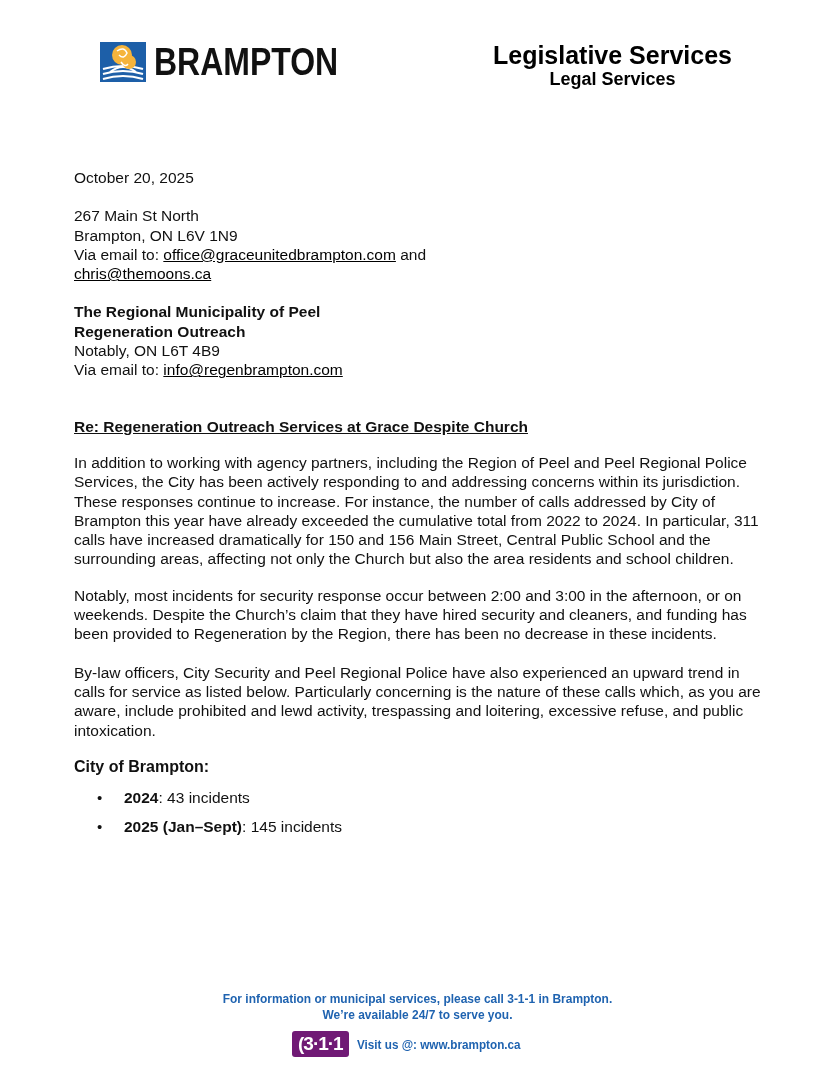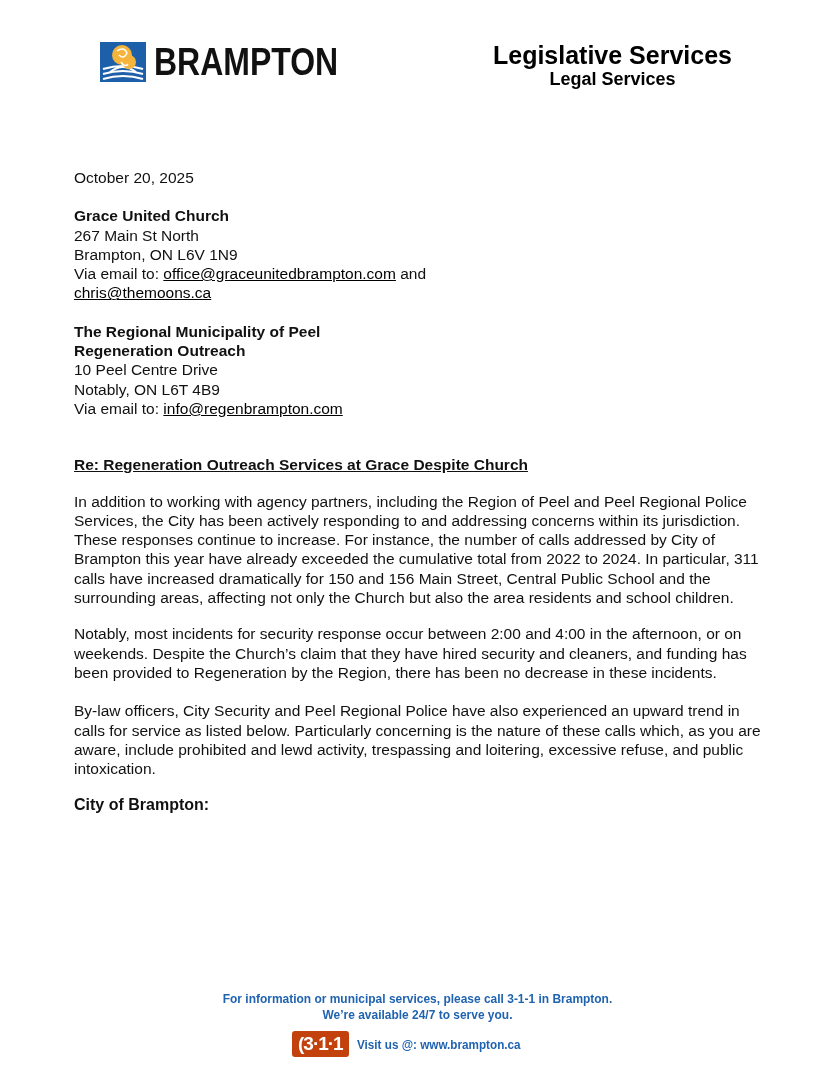--- a/index.html
+++ b/index.html
@@ -23,21 +23,21 @@
   p { margin:0; }
   .para { margin-top:17px; }
   .para.first { margin-top:15px; }
   .heading2 { margin-top:17px; font-weight:bold; font-size:16px; }
   ul { margin:12px 0 0 0; padding-left:50px; list-style:none; }
   ul li { position:relative; margin-bottom:10px; }
   ul li::before { content:"•"; position:absolute; left:-27px; top:0; font-size:15px; }
   .footer { position:absolute; left:0; width:835px; top:991px; text-align:center; color:#1f63b0;
             font-weight:bold; font-size:13px; line-height:16px; transform:scaleX(0.92); }
   .footer-bottom { position:absolute; top:1031px; left:292px; display:flex; align-items:center; }
-  .badge311 { background:#c2410c; color:#fff; font-weight:bold; font-size:19px; border-radius:3px;
+  .badge311 { background:#701a75; color:#fff; font-weight:bold; font-size:19px; border-radius:3px;
               padding:0 6px; height:26px; line-height:26px; letter-spacing:-1px; }
   .visit { margin-left:8px; color:#1f63b0; font-size:13px; font-weight:bold; transform:scaleX(0.9); transform-origin:left center; }
 </style>
 </head>
 <body>
 
 <div class="logo">
   <div class="logo-mark">
     <svg width="46" height="40" viewBox="0 0 46 40">
       <rect x="0" y="0" width="46" height="40" fill="#1d5fa8"></rect>
@@ -57,42 +57,44 @@
 
 <div class="dept">
   <div class="l1">Legislative Services</div>
   <div class="l2">Legal Services</div>
 </div>
 
 <div class="content">
   <p class="date">October 20, 2025</p>
 
   <div class="addr">
-    <div class="b">Grace United Church</div>
     <div>267 Main St North</div>
     <div>Brampton, ON L6V 1N9</div>
     <div><span>Via email to: </span><a class="link">office@graceunitedbrampton.com</a><span> and</span></div>
     <div><a class="link">chris@themoons.ca</a></div>
   </div>
 
   <div class="addr">
     <div class="b">The Regional Municipality of Peel</div>
     <div class="b">Regeneration Outreach</div>
-    <div>10 Peel Centre Drive</div>
     <div>Notably, ON L6T 4B9</div>
     <div><span>Via email to: </span><a class="link">info@regenbrampton.com</a></div>
   </div>
 
   <div class="subject">Re: Regeneration Outreach Services at Grace Despite Church</div>
 
   <p class="para">In addition to working with agency partners, including the Region of Peel and Peel Regional Police Services, the City has been actively responding to and addressing concerns within its jurisdiction.  These responses continue to increase.  For instance, the number of calls addressed by City of Brampton this year have already exceeded the cumulative total from 2022 to 2024.  In particular, 311 calls have increased dramatically for 150 and 156 Main Street, Central Public School and the surrounding areas, affecting not only the Church but also the area residents and school children.</p>
-  <p class="para">Notably, most incidents for security response occur between 2:00 and 4:00 in the afternoon, or on weekends. Despite the Church’s claim that they have hired security and cleaners, and funding has been provided to Regeneration by the Region, there has been no decrease in these incidents.</p>
+  <p class="para">Notably, most incidents for security response occur between 2:00 and 3:00 in the afternoon, or on weekends. Despite the Church’s claim that they have hired security and cleaners, and funding has been provided to Regeneration by the Region, there has been no decrease in these incidents.</p>
   <p class="para" style="margin-top:19px">By-law officers, City Security and Peel Regional Police have also experienced an upward trend in calls for service as listed below.  Particularly concerning is the nature of these calls which, as you are aware, include prohibited and lewd activity, trespassing and loitering, excessive refuse, and public intoxication.</p>
 
   <div class="heading2">City of Brampton:</div>
+  <ul>
+    <li><span class="b">2024</span><span>: 43 incidents</span></li>
+    <li><span class="b">2025 (Jan–Sept)</span><span>: 145 incidents</span></li>
+  </ul>
 </div>
 
 <div class="footer">
   <div>For information or municipal services, please call 3-1-1 in Brampton.</div>
   <div>We’re available 24/7 to serve you.</div>
 </div>
 <div class="footer-bottom">
   <div class="badge311">(3·1·1</div>
   <div class="visit">Visit us @: www.brampton.ca</div>
 </div>

